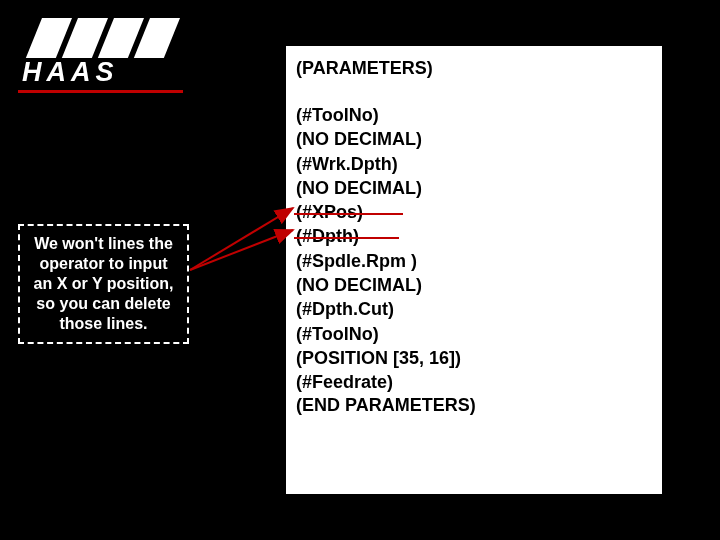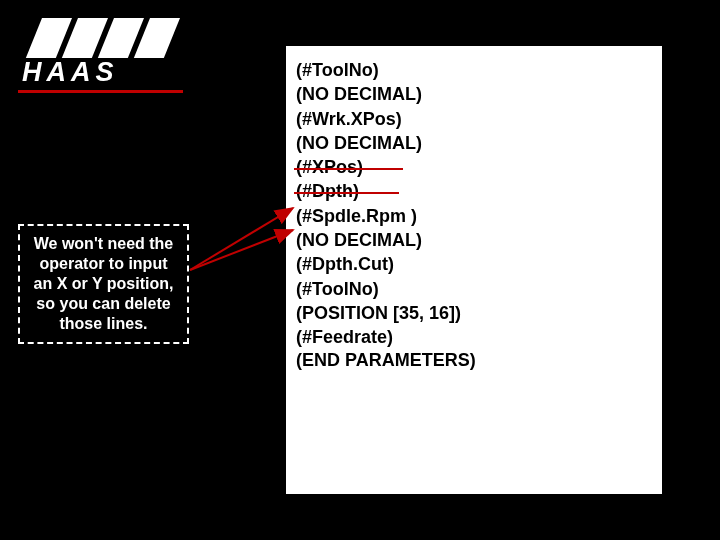--- a/index.html
+++ b/index.html
@@ -100,34 +100,35 @@
         <rect x="72" y="0" width="30" height="40" fill="#fff"></rect>
         <rect x="108" y="0" width="30" height="40" fill="#fff"></rect>
       </g>
       <text x="4" y="63" fill="#fff" font-family="Arial Black, Arial, sans-serif" font-weight="900" font-style="italic" font-size="27" letter-spacing="5">HAAS</text>
     </svg>
   </div>
   <div class="logo-underline"></div>
 
   <div class="callout">
     <div class="callout-text">
-      <span>We won't need the</span><br>
+      <span>We won't lines the</span><br>
       <span>operator to input</span><br>
       <span>an X or Y position,</span><br>
       <span>so you can </span><span class="u1">delete</span><br>
       <span class="u1">those lines</span><span>.</span>
     </div>
   </div>
 </div>
 
 <div class="code-box">
+  <div class="code-header">(PARAMETERS)</div>
   <div id="code-body">
       <div class="code-line">(#ToolNo)</div>
       <div class="code-line">(NO DECIMAL)</div>
-      <div class="code-line">(#Wrk.XPos)</div>
+      <div class="code-line">(#Wrk.Dpth)</div>
       <div class="code-line">(NO DECIMAL)</div>
       <div class="code-line"><span class="strike">(#XPos)</span></div>
       <div class="code-line"><span class="strike">(#Dpth)</span></div>
       <div class="code-line">(#Spdle.Rpm )</div>
       <div class="code-line">(NO DECIMAL)</div>
       <div class="code-line">(#Dpth.Cut)</div>
       <div class="code-line">(#ToolNo)</div>
       <div class="code-line">(POSITION [35, 16])</div>
       <div class="code-line">(#Feedrate)</div>
     </div>

